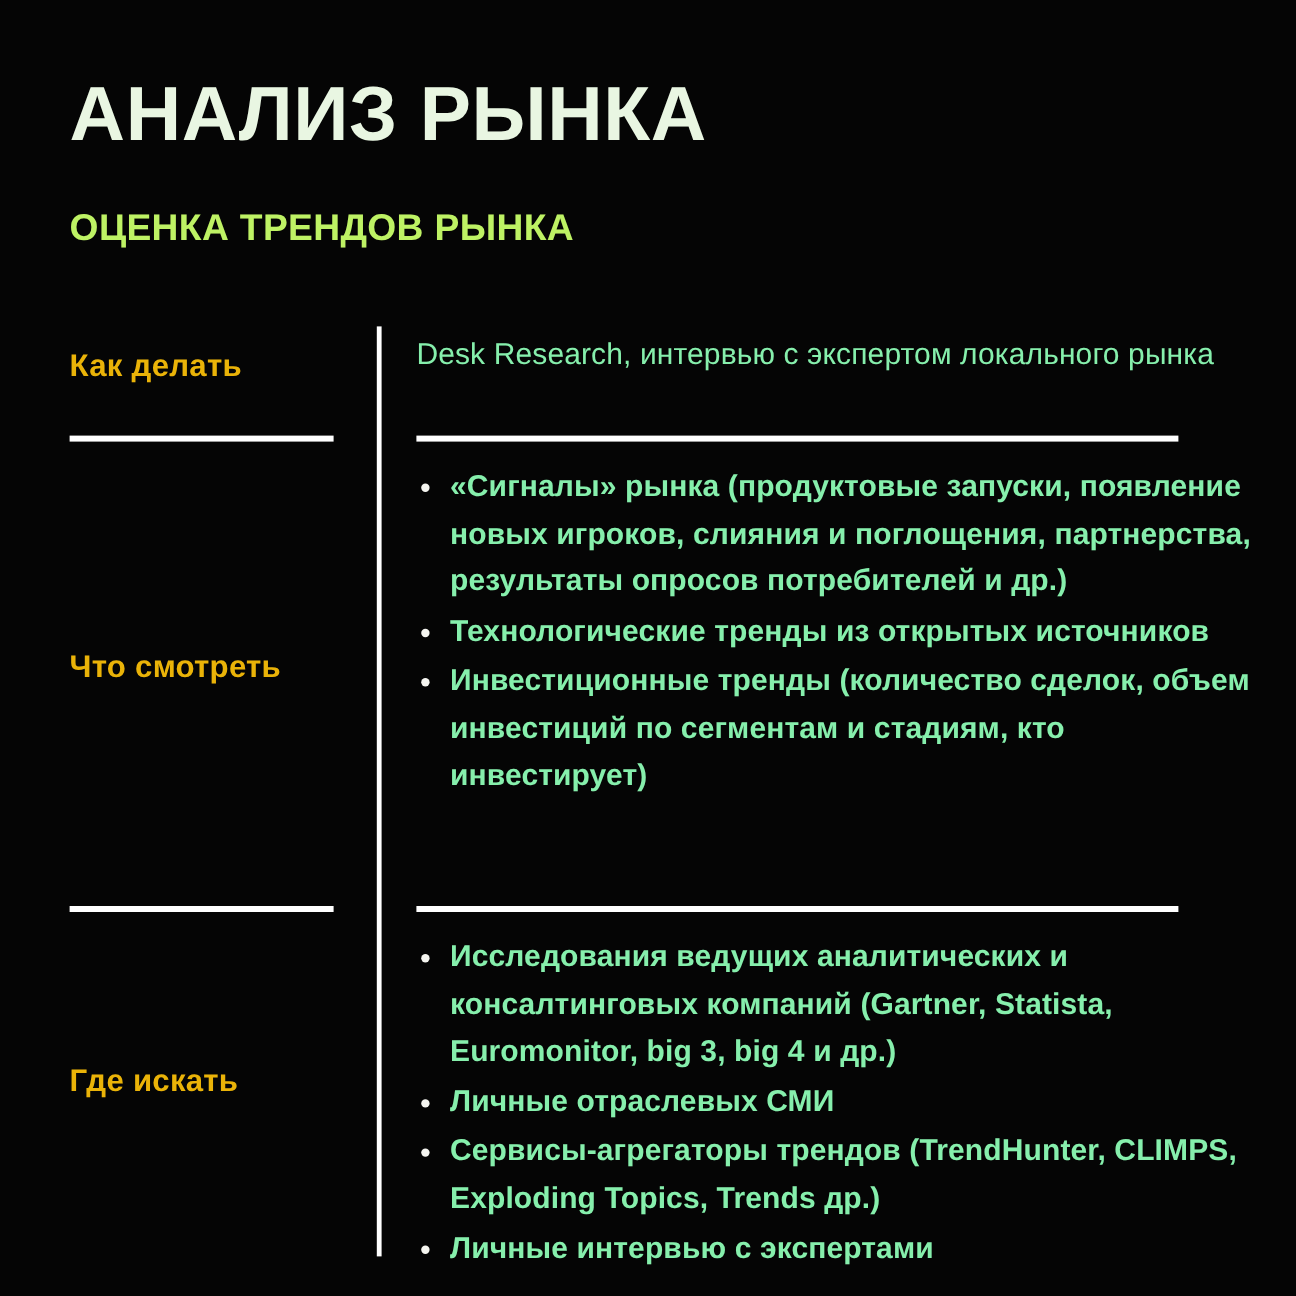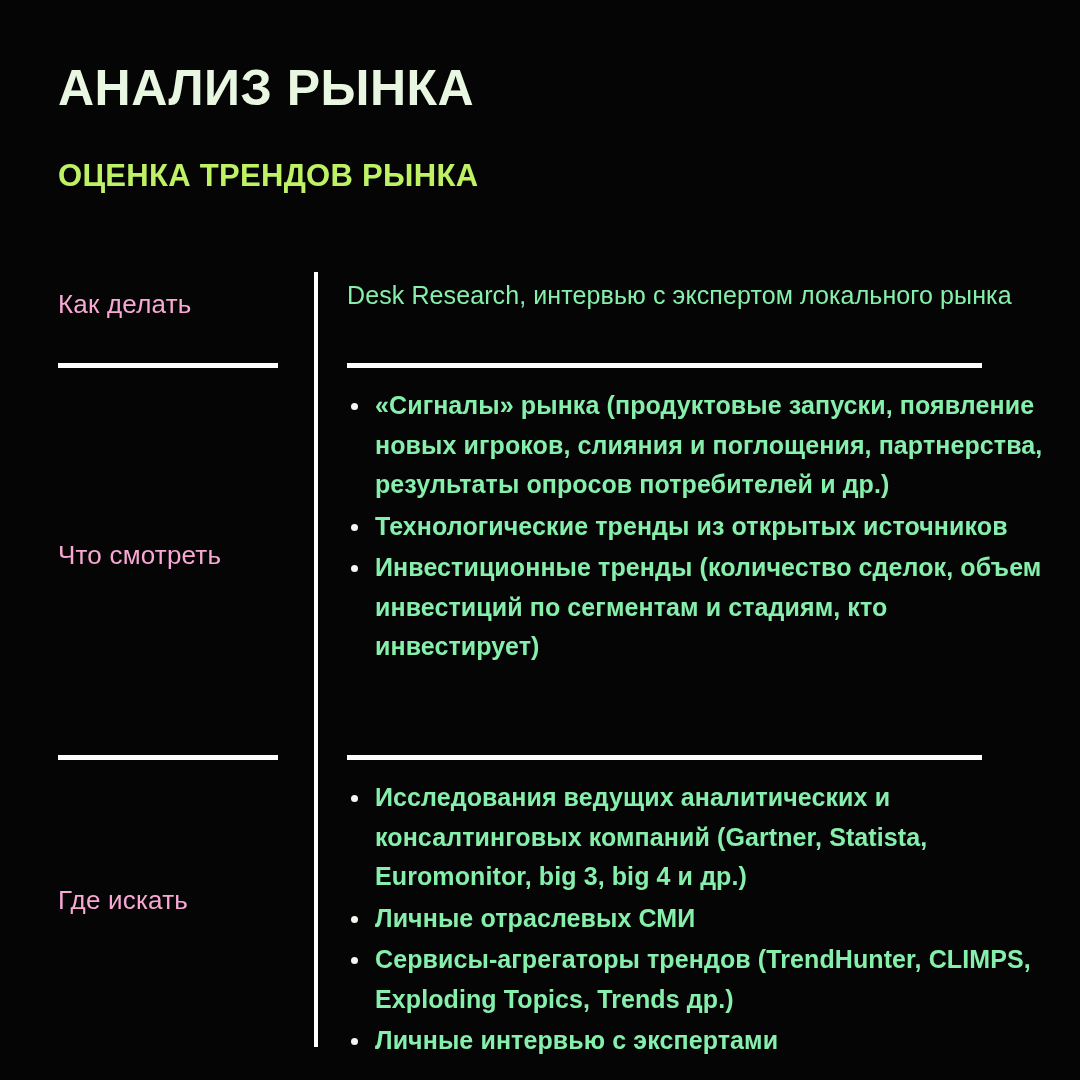--- a/index.html
+++ b/index.html
@@ -19,21 +19,21 @@
   }
 
   
   .title-block {
     position: absolute;
     left: 58px;
     top: 62px;
     width: 960px;
   }
   .main-title {
-    font-size: 50px;
+    font-size: 64px;
     font-weight: bold;
     letter-spacing: 0.5px;
     color: #E9F6E2;
     line-height: 1.05;
     margin: 0;
     white-space: nowrap;
   }
   .sub-title {
     font-size: 31px;
     font-weight: bold;
@@ -75,22 +75,22 @@
 
   .rule-r1 { top: 363px; }
   .rule-r2 { top: 755px; }
 
   
   .row-label {
     position: absolute;
     left: 58px;
     width: 250px;
     font-size: 26px;
-    font-weight: normal;
-    color: #f9a8d4;
+    font-weight: bold;
+    color: #eab308;
     letter-spacing: 0.2px;
     line-height: 1.15;
     white-space: nowrap;
   }
   .label-1 { top: 290px; }
   .label-2 { top: 541px; }
   .label-3 { top: 886px; }
 
   
   .cell {

